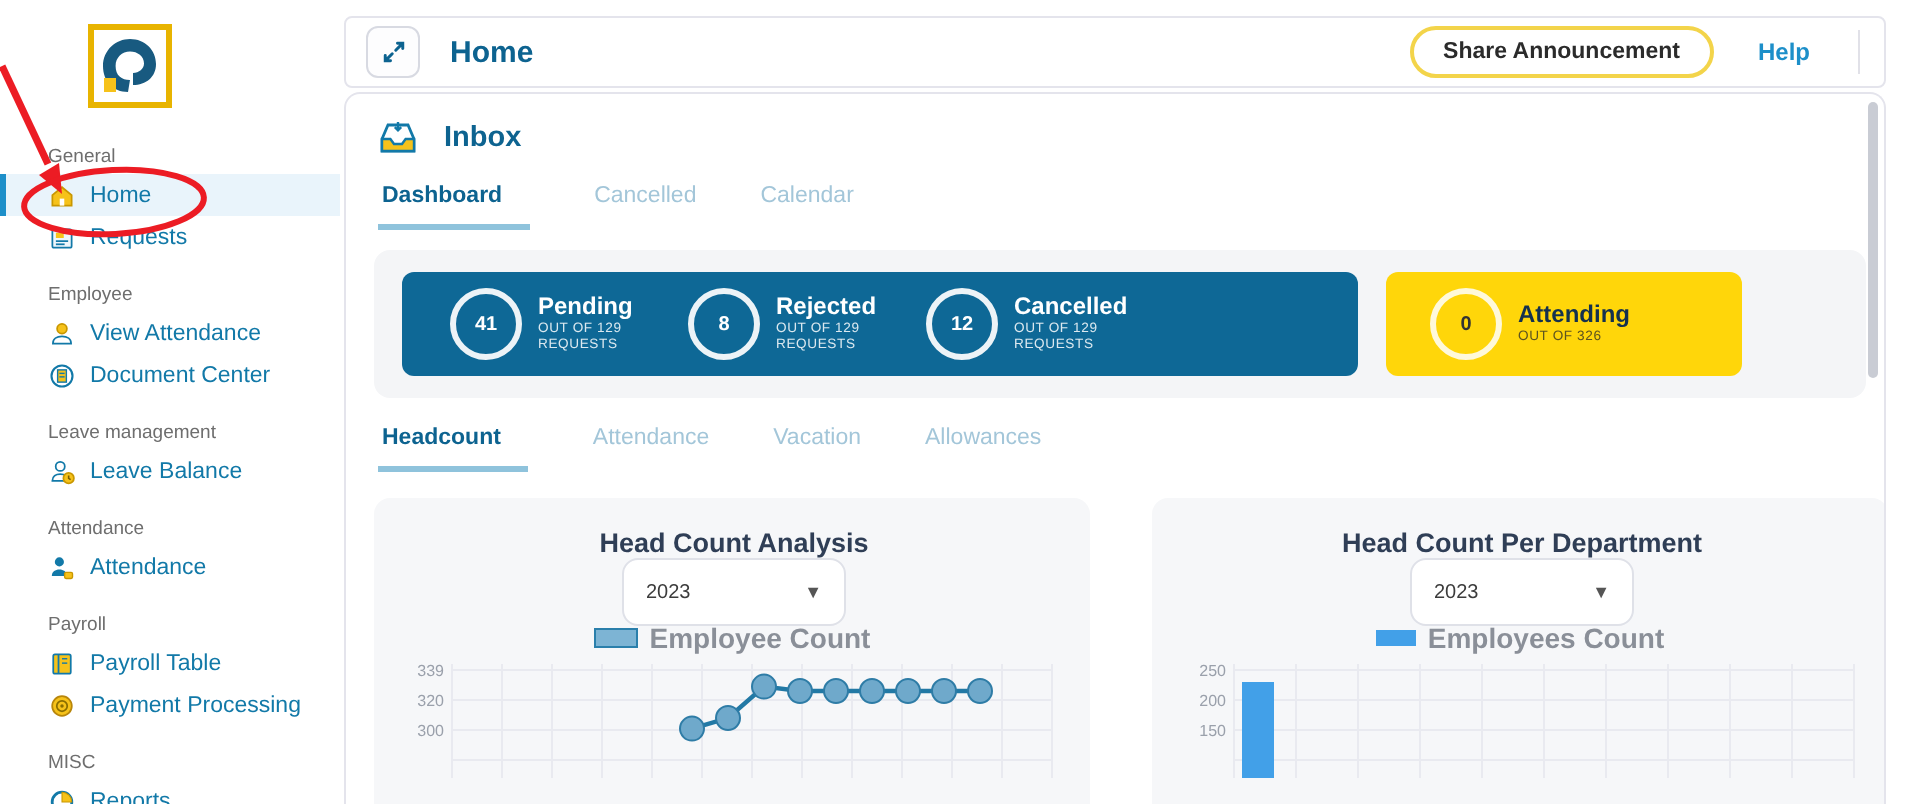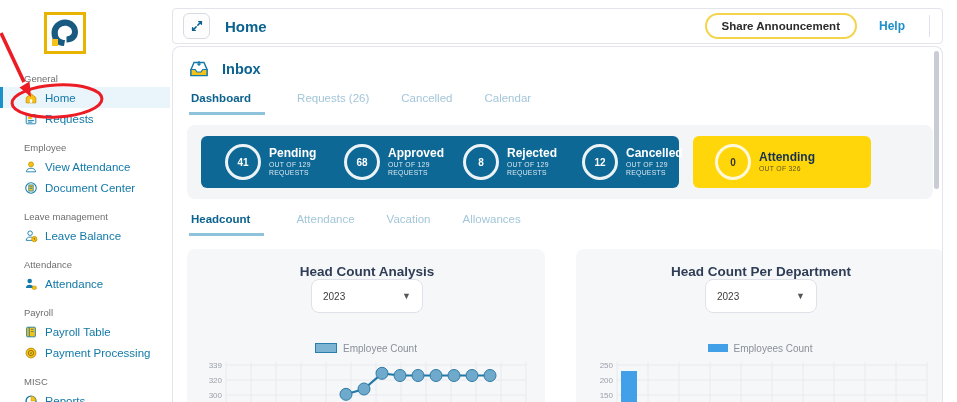--- a/index.html
+++ b/index.html
@@ -69,21 +69,21 @@
   .charts-row{position:absolute;left:14px;top:202px;display:flex;gap:31px;}
   .chart-card{background:#f6f7f9;border-radius:8px 8px 0 0;overflow:hidden;height:200px;}
   .chart-card.left{width:358px;}
   .chart-card.right{width:368px;}
   .chart-head{display:flex;justify-content:space-between;align-items:center;padding:15px 18px 0 20px;flex-direction:column;}
   .chart-title{font-size:13.5px;font-weight:bold;color:#2f3e56;}
   .select-box{width:112px;height:30px;background:#fff;border:1px solid #dfe1e8;border-radius:8px;
               display:flex;align-items:center;justify-content:space-between;padding:16px 11px;box-sizing:border-box;
               font-size:10px;color:#3c3c3c;cursor:pointer;}
   .chev{color:#555;font-size:9px;}
-  .legend{margin-top:30px;text-align:center;font-size:10px;color:#8a8f98;height:12px;line-height:12px;}
+  .legend{text-align:center;font-size:14px;color:#8a8f98;height:12px;line-height:12px;font-weight:bold;}
   .sw{display:inline-block;width:20px;height:8px;vertical-align:middle;margin-right:6px;margin-top:-2px;}
   .sw.line-sw{background:#7db4d4;border:1px solid #2a7fab;}
   .sw.bar-sw{background:#42a0e8;}
   svg.chart{display:block;margin:4px auto 0;}
 </style>
 </head>
 <body>
 
 <aside class="sidebar">
   <div class="logo">
@@ -232,38 +232,30 @@
         <path d="M2 9.5 L5 2.5 H15 L18 9.5 V15.5 H2 Z" fill="#fff" stroke="#1279a8" stroke-width="1.4"></path>
         <path d="M2 9.5 H6.2 L8 12 H12 L13.8 9.5 H18 V15.5 H2 Z" fill="#f6c21a" stroke="#1279a8" stroke-width="1.2"></path>
         <path d="M10 1 v4 M8.4 3.6 L10 5.2 L11.6 3.6" fill="none" stroke="#1279a8" stroke-width="1.2"></path>
       </svg>
     </span>
     <h2>Inbox</h2>
   </div>
 
   <div class="tabs tabs1">
     <span class="tab active">Dashboard</span>
-    <span class="tab">Requests (26)</span>
     <span class="tab">Cancelled</span>
     <span class="tab">Calendar</span>
   </div>
 
   <section class="stats-panel">
     <div class="blue-bar">
       <div class="stat">
         <span class="ring">41</span>
         <span class="stat-txt">
           <div class="stat-name">Pending</div>
-          <div class="stat-sub">OUT OF 129 REQUESTS</div>
-        </span>
-      </div>
-      <div class="stat">
-        <span class="ring">68</span>
-        <span class="stat-txt">
-          <div class="stat-name">Approved</div>
           <div class="stat-sub">OUT OF 129 REQUESTS</div>
         </span>
       </div>
       <div class="stat">
         <span class="ring">8</span>
         <span class="stat-txt">
           <div class="stat-name">Rejected</div>
           <div class="stat-sub">OUT OF 129 REQUESTS</div>
         </span>
       </div>

